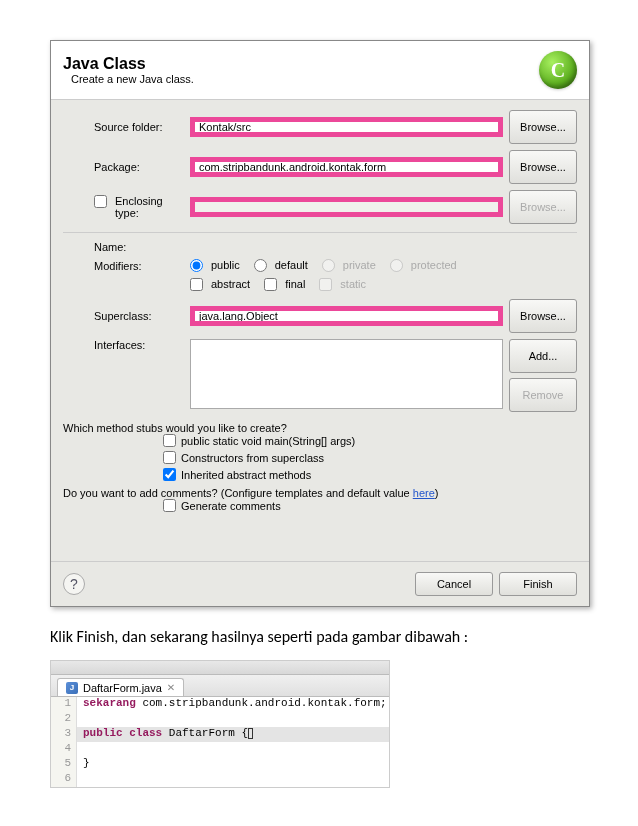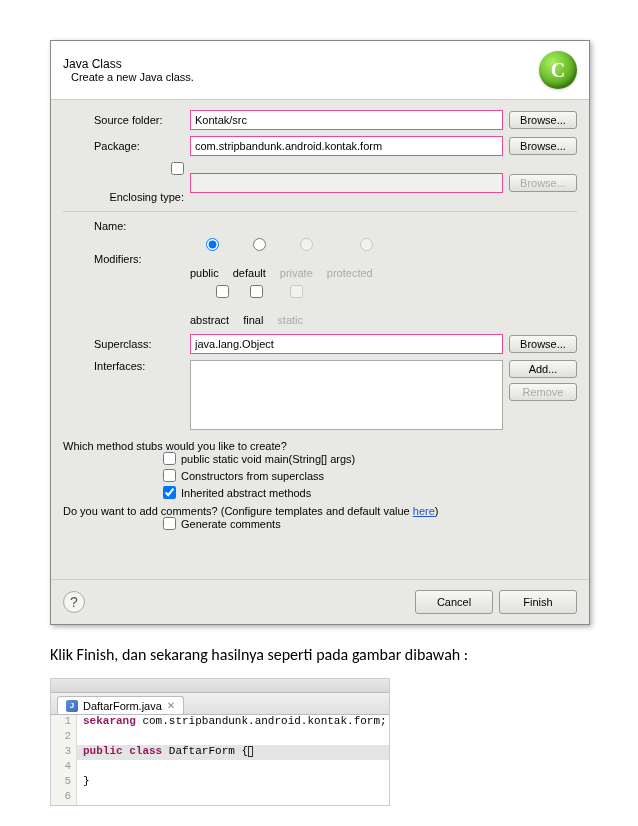--- a/index.html
+++ b/index.html
@@ -14,63 +14,63 @@
   
   .header {
     background: #fff;
     padding: 10px 12px;
     border-bottom: 1px solid #ccc;
     display: flex;
     justify-content: space-between;
     align-items: center;
   }
   .header-text { flex: 1; }
-  .header-title { font-weight: normal; font-size: 12px; margin-bottom: 0; }
+  .header-title { font-weight: bold; font-size: 16px; margin-bottom: 0; }
   .header-subtitle { font-size: 11px; padding-left: 8px; }
   .header-icon {
     width: 38px; height: 38px;
     background: radial-gradient(circle at 35% 30%, #a8f060, #5eb020 60%, #3d8010);
     border-radius: 50%;
     display: flex; align-items: center; justify-content: center;
     color: #fff; font-size: 20px; font-weight: bold; font-family: Georgia, serif;
     box-shadow: inset -2px -3px 4px rgba(0,0,0,0.3), 0 1px 3px rgba(0,0,0,0.2);
   }
   
   .body { padding: 10px 12px 5px; }
   
   .row { display: flex; align-items: center; margin-bottom: 6px; gap: 6px; }
   .label { width: 90px; flex-shrink: 0; margin-left: 31px; }
   .field {
     flex: 1;
     background: #fff;
-    border: 1px solid #ec4899;
+    border: 5px solid #ec4899;
     padding: 2px 4px;
     height: 20px;
     font-size: 11px;
     font-family: inherit;
   }
   .field:disabled { background: #f0f0ec; color: #999; }
   
   .btn {
     background: linear-gradient(#f8f8f6, #e0e0dc);
     border: 1px solid #999;
     border-radius: 3px;
     padding: 2px 8px;
     font-size: 11px;
     min-width: 68px;
-    height: 18px;
+    height: 34px;
     cursor: pointer;
     font-family: inherit;
   }
   .btn:disabled { color: #aaa; cursor: default; }
   
   .divider { border: none; border-top: 1px solid #ccc; margin: 8px 0; }
   
   .modifiers-row { display: flex; align-items: center; gap: 14px; flex: 1; }
-  .radio-item, .check-item { display: flex; align-items: flex-end; gap: 16px; flex-direction: column; }
+  .radio-item, .check-item { display: flex; align-items: flex-start; gap: 8px; }
   .radio-item.disabled, .check-item.disabled, .disabled-text { color: #aaa; }
   
   input[type="radio"], input[type="checkbox"] { margin: 0; width: 13px; height: 13px; }
   
   .interfaces-row { display: flex; align-items: flex-start; gap: 6px; }
   .interfaces-box {
     flex: 1;
     background: #fff;
     border: 1px solid #aaa;
     height: 70px;

